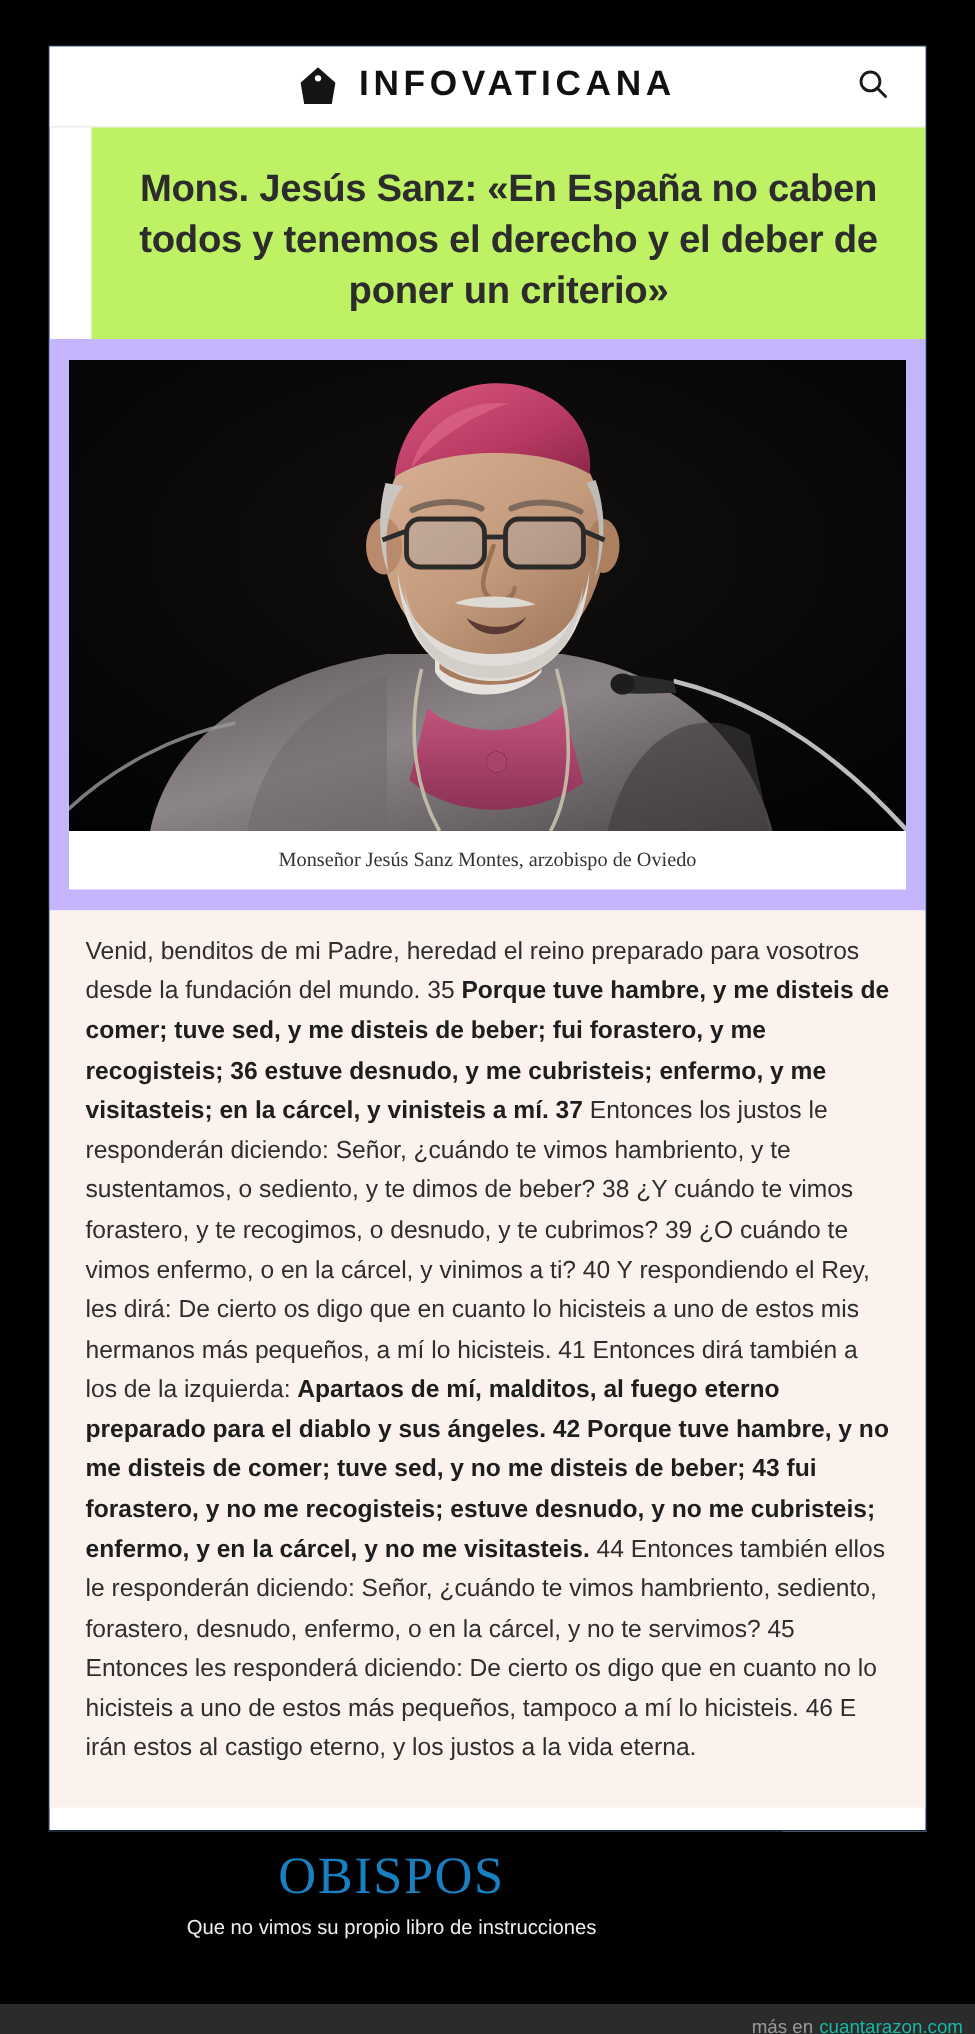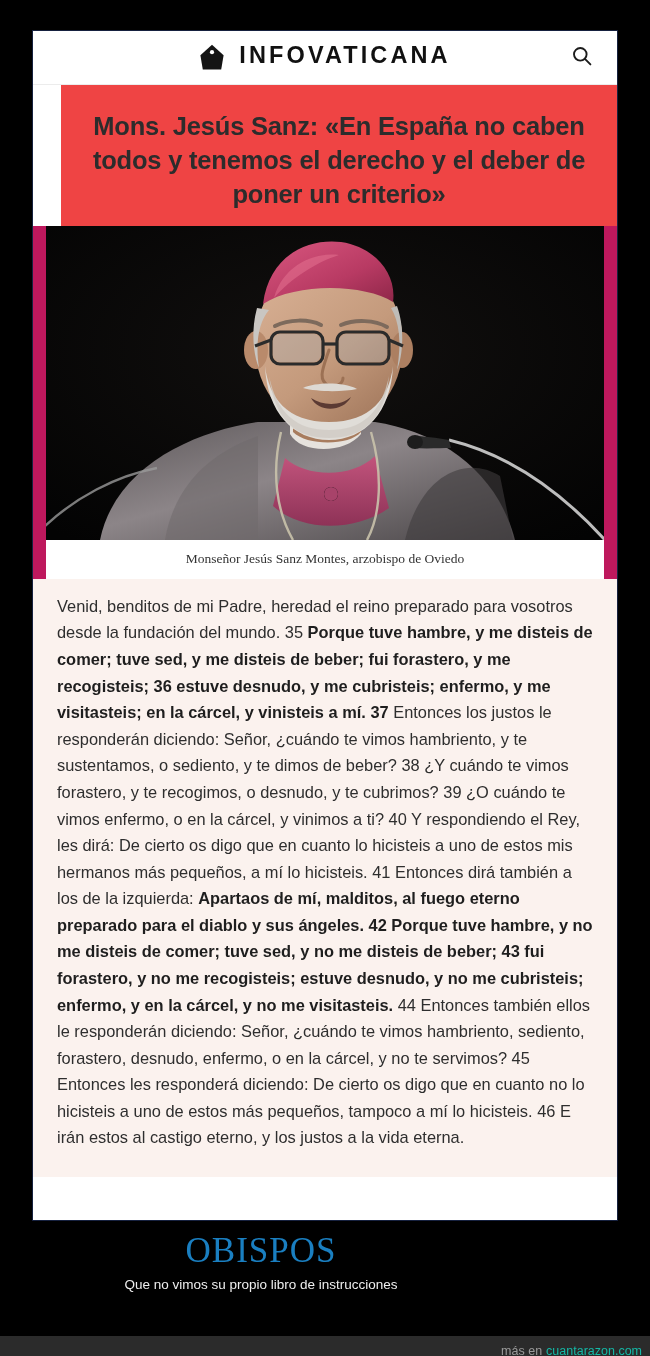--- a/index.html
+++ b/index.html
@@ -80,39 +80,39 @@
   }
   .header-rule {
     height: 1px;
     background: #ececec;
     margin: 0;
   }
 
   
   .headline-wrap {
     padding: 25px 30px 14px 30px;
-    background: #ef4444;
+    background: #bef264;
     margin-left: 28px;
   }
   .headline {
     margin: 0;
     text-align: center;
     font-size: 25.5px;
     line-height: 1.33;
     font-weight: 700;
     color: #2c2c2c;
     letter-spacing: -0.2px;
     font-family: "Liberation Sans", sans-serif;
   }
 
   
   .figure {
     margin: 0;
-    padding: 0 13px;
-    background: #be185d;
+    padding: 14px 13px;
+    background: #c4b5fd;
   }
   .photo {
     position: relative;
     width: 100%;
     height: 314px;
     background: #050505;
     overflow: hidden;
   }
   .photo svg { display: block; width: 100%; height: 100%; }
 

